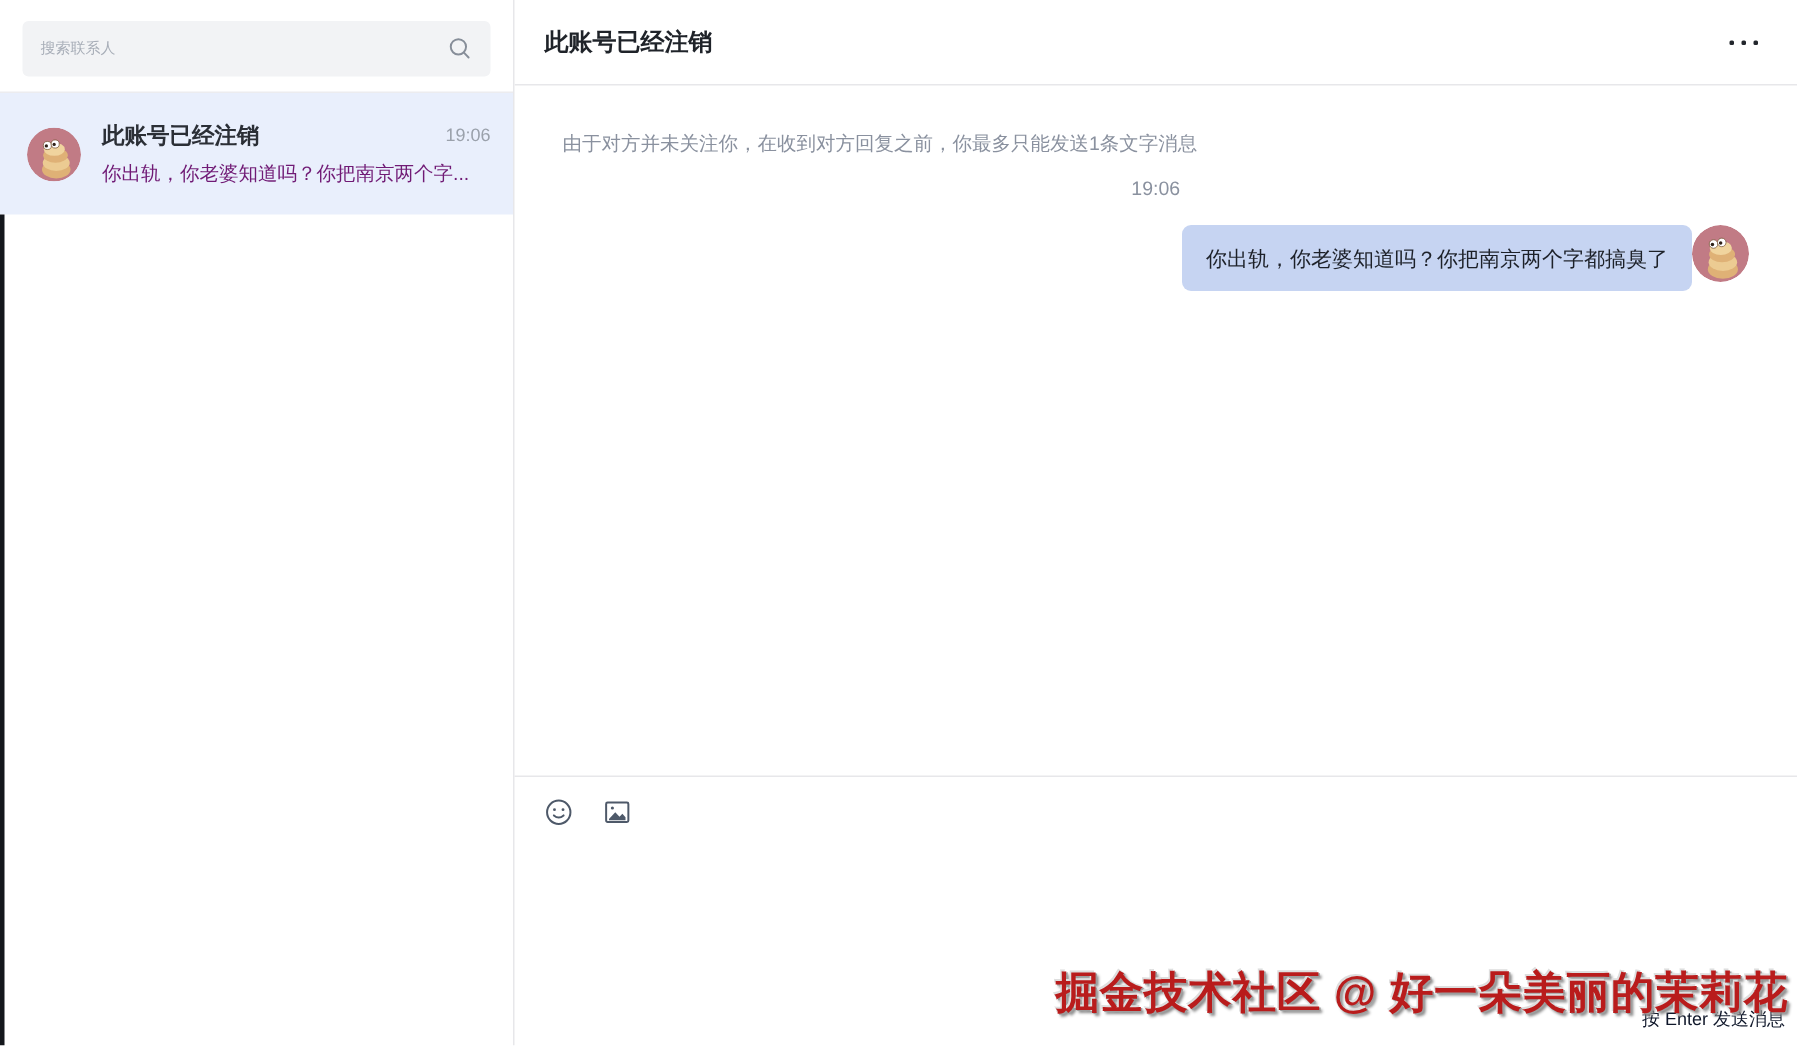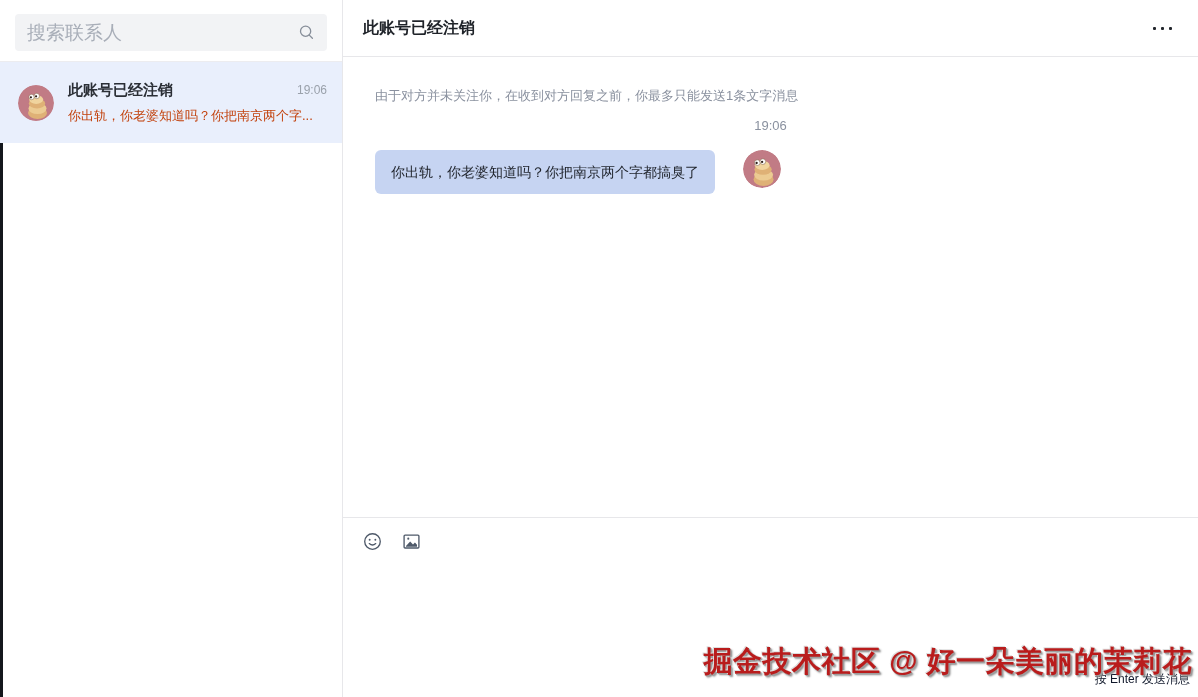--- a/index.html
+++ b/index.html
@@ -23,37 +23,37 @@
   .search-section {
     padding: 14px 15px 10px 15px;
     border-bottom: 1px solid #ececef;
   }
   .search-box {
     background: #f2f3f5; border-radius: 4px; height: 37px;
     display: flex; align-items: center; padding: 0 12px;
   }
   .search-box input {
     flex: 1; border: none; outline: none; background: transparent;
-    font-size: 19px; color: #701a75;
+    font-size: 10px; color: #701a75;
     font-family: "Liberation Sans", "DejaVu Sans", sans-serif;
   }
   .search-box input::placeholder { color: #a8aeb8; }
   .search-icon svg { display: block; }
 
   .conversation-item {
     height: 81px; background: #e9effc;
     display: flex; align-items: center;
     padding: 0 15px 0 18px; cursor: pointer;
   }
   .conv-main { flex: 1; min-width: 0; margin-left: 14px; }
   .conv-top { display: flex; justify-content: space-between; align-items: center; }
   .conv-name { font-size: 15px; font-weight: 600; color: #2b2f36; }
   .conv-time { font-size: 12px; color: #9aa1ab; flex: none; margin-left: 8px; }
   .conv-preview {
-    margin-top: 7px; font-size: 13px; color: #c2410c;
+    margin-top: 7px; font-size: 13px; color: #701a75;
     white-space: nowrap; overflow: hidden; text-overflow: ellipsis;
   }
   .left-edge-strip {
     position: absolute; left: 0; top: 143px; bottom: 0; width: 3px;
     background: #14171c; z-index: 5;
   }
 
   
   .avatar { border-radius: 50%; flex: none; overflow: hidden; }
   .avatar-36 { width: 36px; height: 36px; }
@@ -75,22 +75,22 @@
   .chat-body { flex: 1; padding: 0 32px; overflow: hidden; }
   .system-notice {
     margin-top: 30px; 
     font-size: 13px; color: #8a919f;
   }
   .time-divider {
     margin-top: 13px; text-align: center;
     font-size: 13px; color: #8a919f;
   }
   .message-row {
-    margin-top: 17px; display: flex; justify-content: flex-start;
-    align-items: flex-start; gap: 28px;
+    margin-top: 17px; display: flex; justify-content: flex-end;
+    align-items: flex-start; gap: 0;
   }
   .bubble {
     background: #c6d4f2; border-radius: 6px;
     padding: 11px 16px; font-size: 14px; line-height: 22px;
     color: #1d2129; max-width: 560px;
   }
 
   
   .composer {
     flex: none; height: 180px; border-top: 1px solid #e7e7ea;

